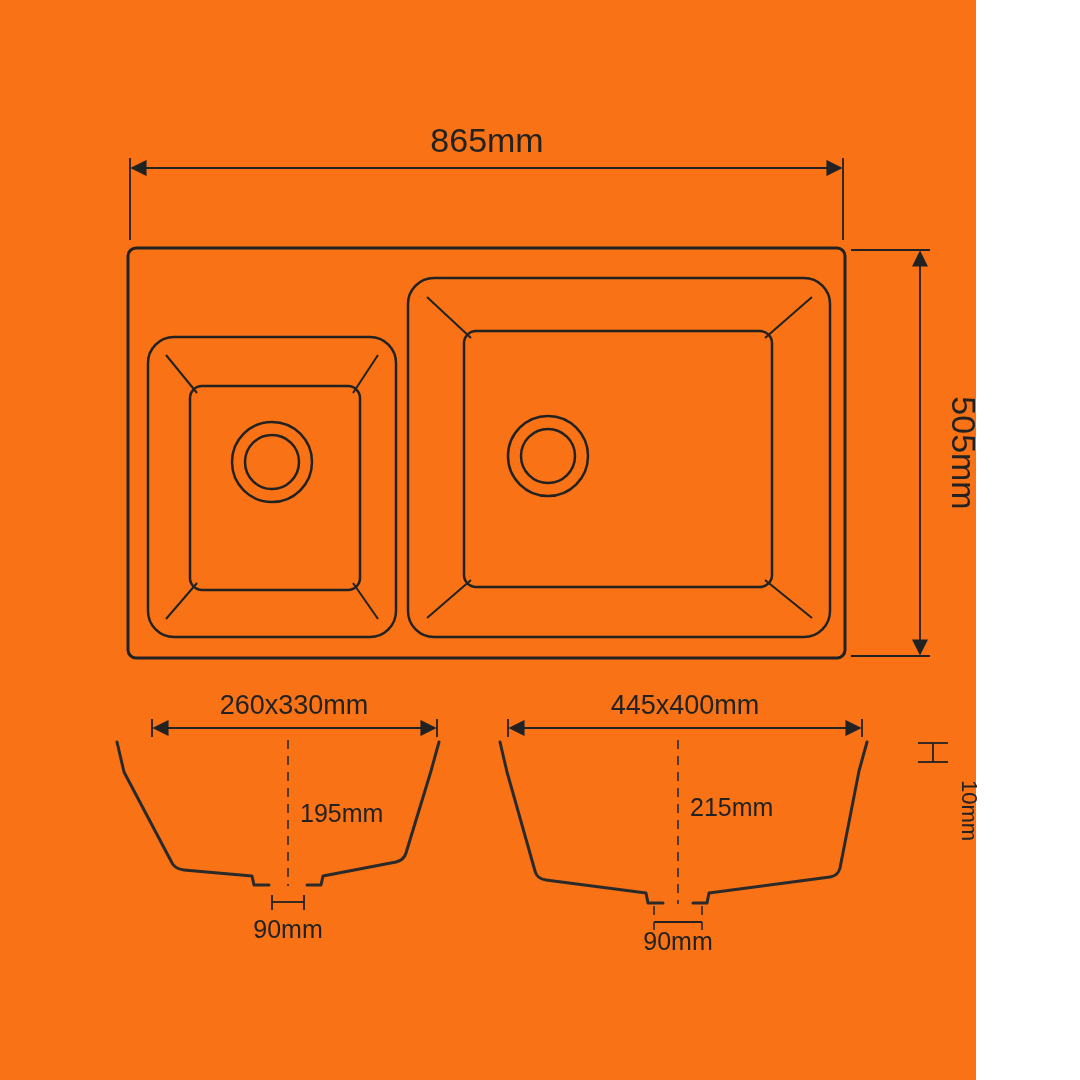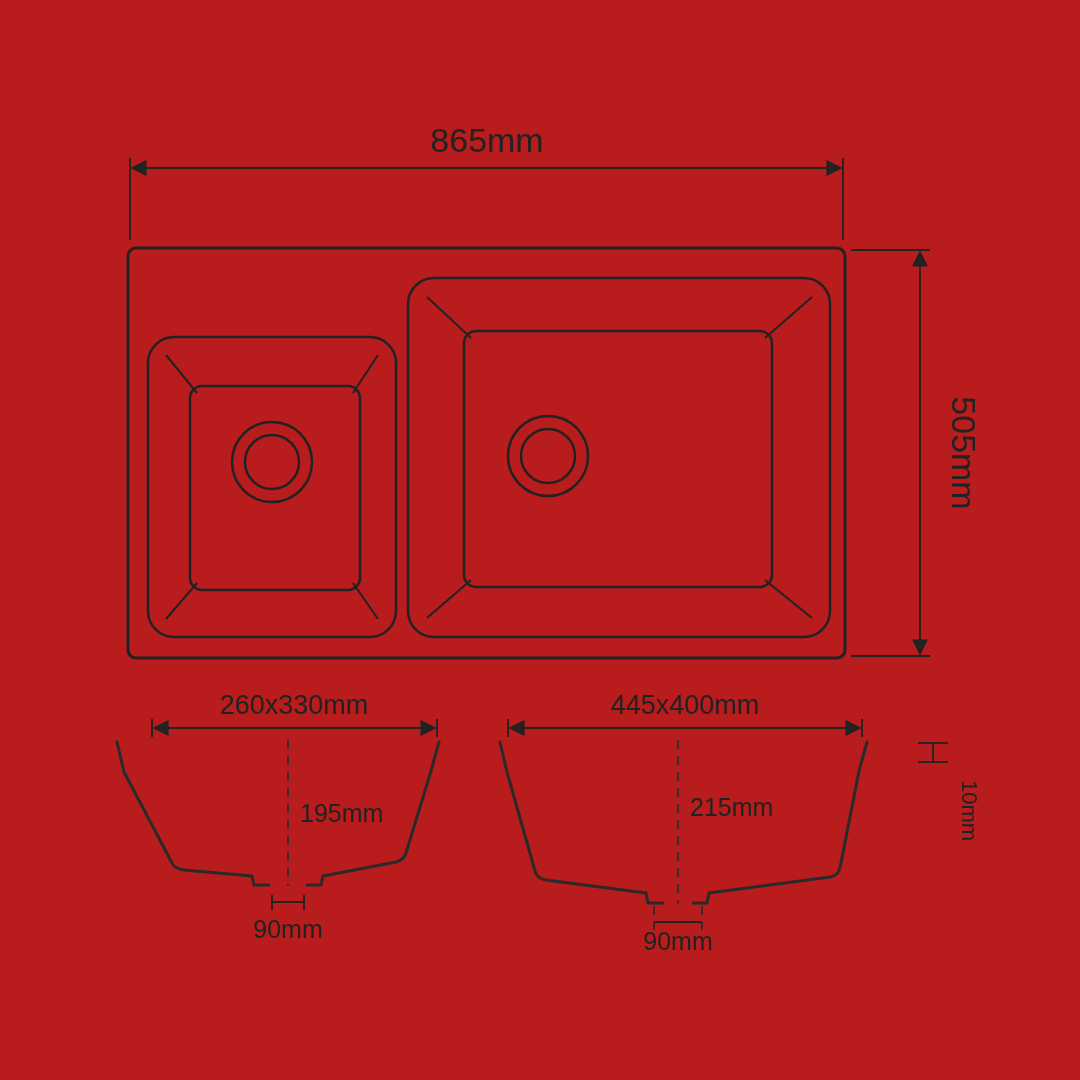--- a/index.html
+++ b/index.html
@@ -1,17 +1,17 @@
 <!DOCTYPE html>
 <html><head>
 <meta charset="utf-8">
 <style>
   html,body{margin:0;padding:0;background:#ffffff;}
   .canvas{
-    width:1080px;height:1080px;background:#b91c1c;position:relative;
+    width:976px;height:1080px;background:#f97316;position:relative;
     font-family:"Liberation Sans", sans-serif;
   }
   svg{display:block;}
   text{
     font-family:"Liberation Sans", sans-serif;
     fill:#222222;
   }
   .dim-label{font-size:34px;}
   .sec-label{font-size:27px;}
   .depth-label{font-size:25px;}

